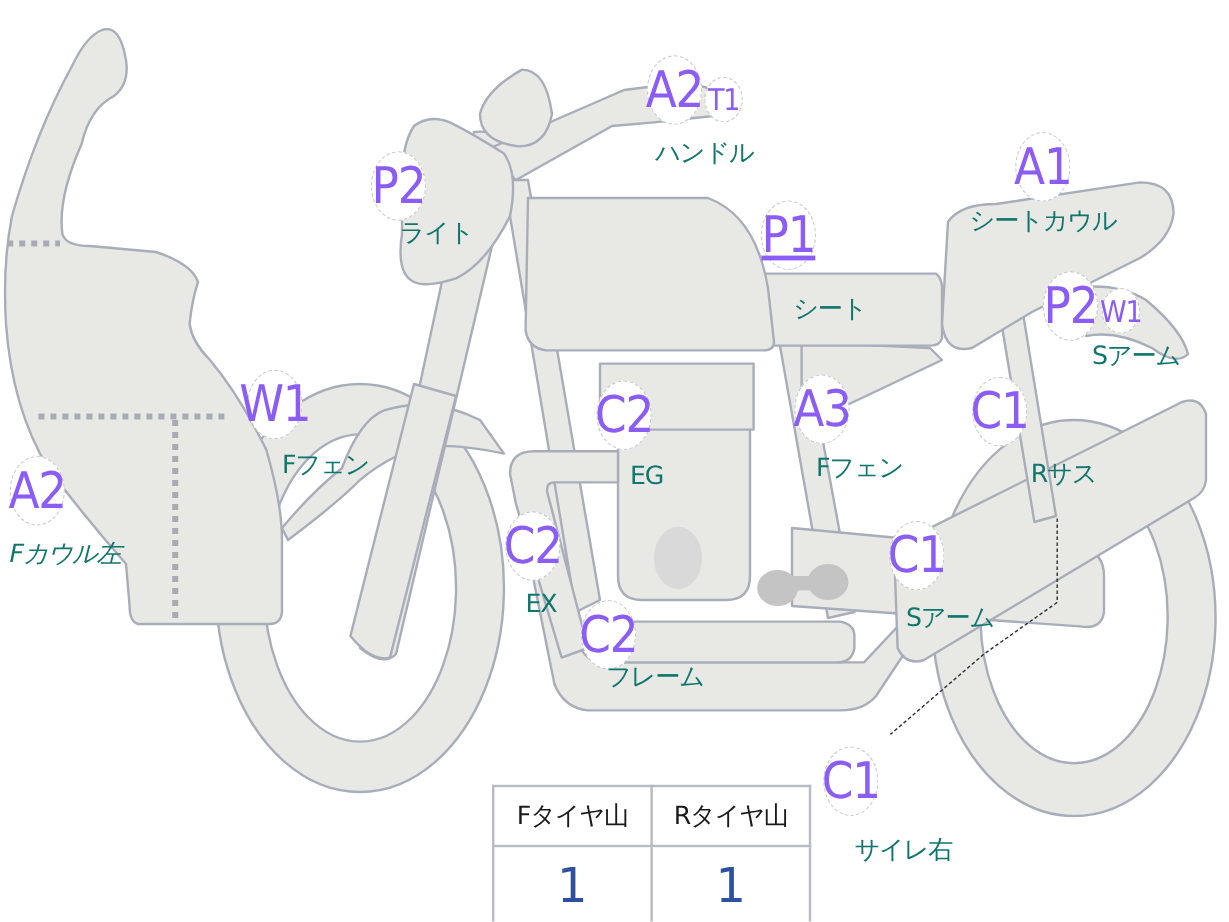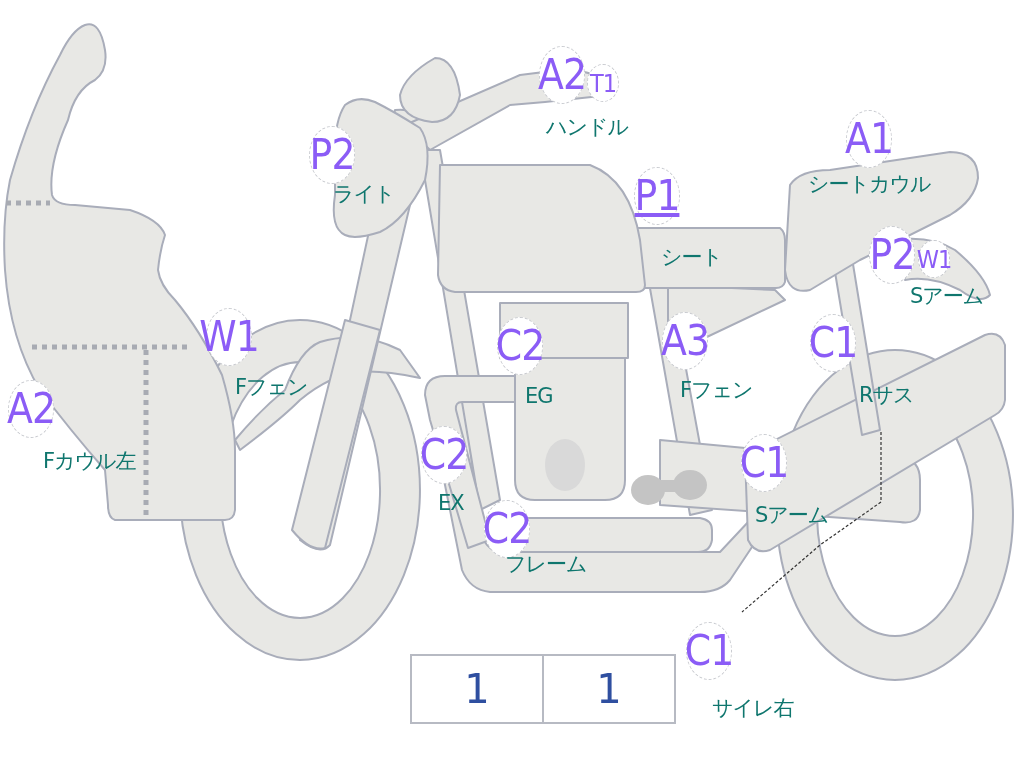--- a/index.html
+++ b/index.html
@@ -111,34 +111,38 @@
 <div class="badge big" style="left:497px;top:317px;">C2</div>
 <div class="lbl" style="left:525px;top:386px;">EG</div>
 
 <div class="badge big" style="left:662px;top:312px;">A3</div>
 <div class="lbl" style="left:680px;top:380px;">Fフェン</div>
 
 <div class="badge big" style="left:810px;top:314px;">C1</div>
 <div class="lbl" style="left:823px;top:385px;margin-left:36px;">Rサス</div>
 
 <div class="badge big" style="left:8px;top:380px;">A2</div>
-<div class="lbl" style="left:43px;top:451px;">Fカウル左</div>
+<div class="lbl" style="left:8px;top:451px;font-style:italic;">Fカウル左</div>
 
 <div class="badge big" style="left:421px;top:426px;">C2</div>
 <div class="lbl" style="left:438px;top:493px;text-align:right;">EX</div>
 
 <div class="badge big" style="left:741px;top:434px;">C1</div>
 <div class="lbl" style="left:755px;top:505px;">Sアーム</div>
 
 <div class="badge big" style="left:484px;top:500px;">C2</div>
 <div class="lbl" style="left:505px;top:554px;">フレーム</div>
 
 <div class="badge big" style="left:686px;top:622px;">C1</div>
 <div class="lbl" style="left:712px;top:698px;text-align:right;">サイレ右</div>
 
 <table class="tire">
   <tbody>
+      <tr>
+    <td class="hdr">Fタイヤ山</td>
+    <td class="hdr">Rタイヤ山</td>
+  </tr>
   <tr>
     <td class="val">1</td>
     <td class="val">1</td>
   </tr>
 </tbody>
   </table>
 
 </body></html>

